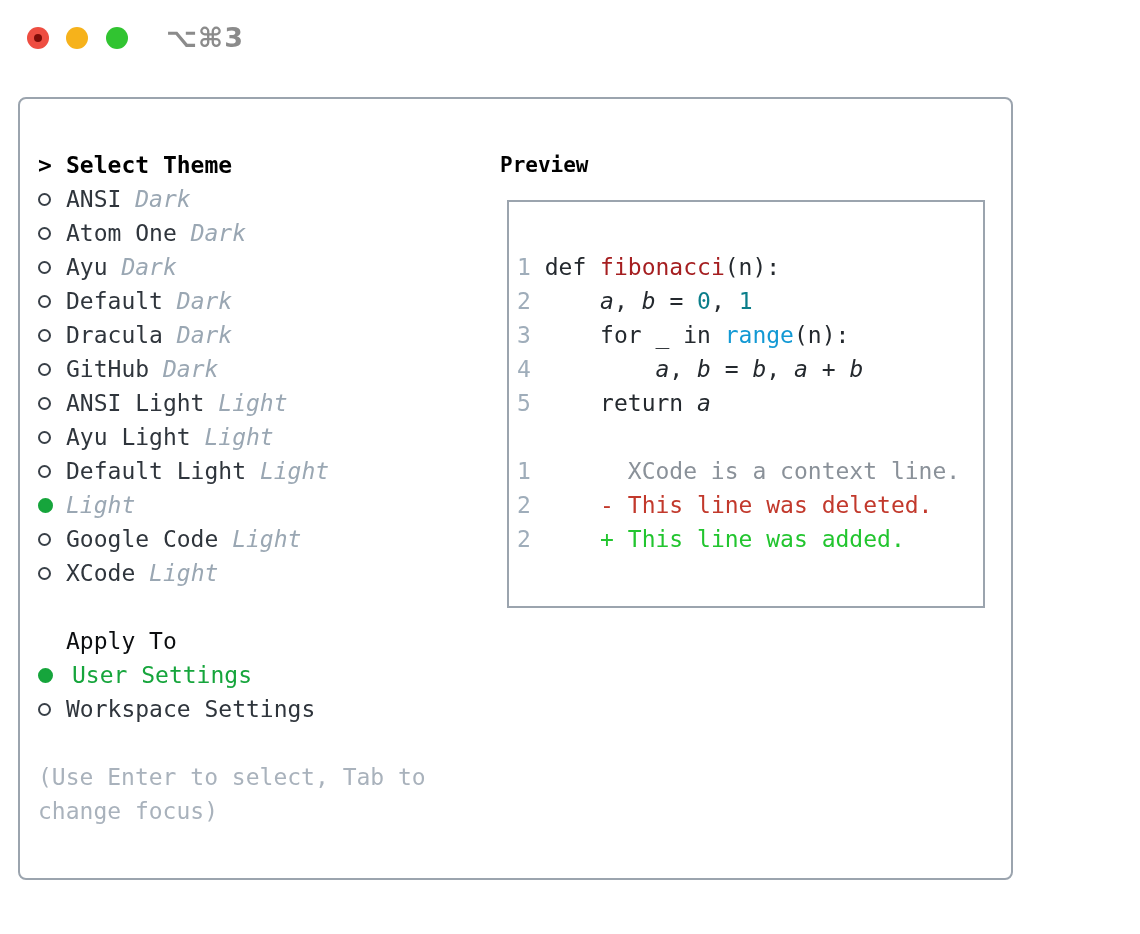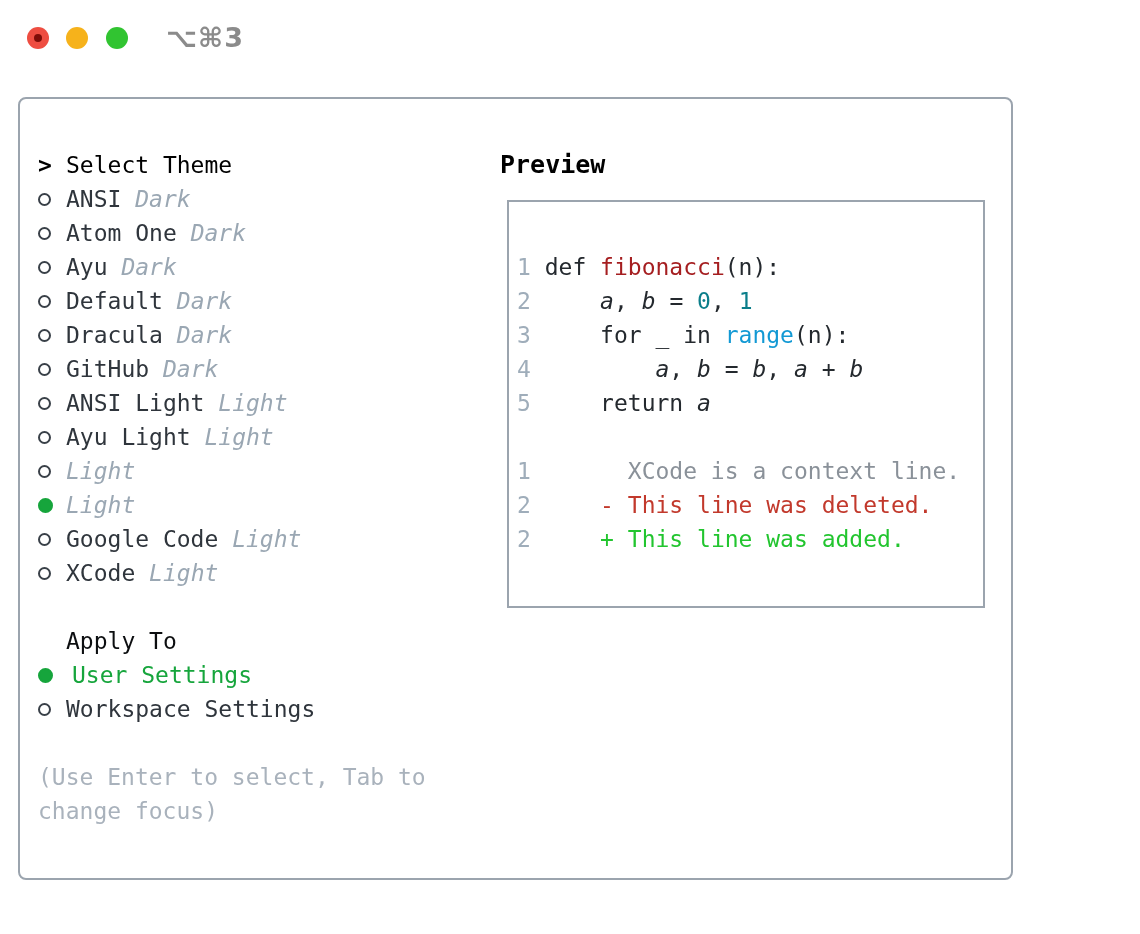--- a/index.html
+++ b/index.html
@@ -42,21 +42,21 @@
   .row {
     display: flex; align-items: center;
     height: 34px; font-size: 23px; color: var(--c-text-dark, #2f353c);
     white-space: pre;
   }
   .marker {
     width: 28px; display: inline-flex; align-items: center;
     flex: 0 0 28px;
   }
   .prompt-char { font-weight: bold; color: #000; font-size: 23px; }
-  .header-label { font-weight: normal; color: #000; }
+  .header-label { font-weight: bold; color: #000; }
   .circle {
     width: 13px; height: 13px; border-radius: 50%;
     border: 2px solid #394048; box-sizing: border-box;
   }
   .circle.selected {
     width: 15px; height: 15px;
     background: var(--c-green, #16a53c);
     border-color: var(--c-green, #16a53c);
   }
   .theme-row .tname { color: var(--c-text-dark, #2f353c); text-align: center; }
@@ -64,21 +64,21 @@
   .tvariant { color: var(--c-muted, #9aa7b3); font-style: italic; }
   .subheader span.sh-label { color: #0c0e10; }
   .apply-row.selected .aname { color: var(--c-green, #16a53c); margin-left: 6px; }
   .spacer34 { height: 34px; }
   .help { font-size: 23px; color: var(--c-help, #a9b2bc); }
   .help div { height: 34px; line-height: 34px; white-space: pre; }
   
   .preview-title {
     position: absolute; left: 480px; top: 49px;
     height: 34px; line-height: 34px;
-    font-size: 25px; font-weight: bold; color: #000;
+    font-size: 21px; font-weight: bold; color: #000;
   }
   .preview-box {
     position: absolute; left: 487px; top: 101px;
     width: 478px; height: 408px;
     box-sizing: border-box;
     border: 2px solid var(--c-border, #9ba4ae);
     background: #fff;
     padding: 48px 0 0 8px;
     overflow: hidden;
   }
@@ -121,21 +121,21 @@
 
       <div id="theme-list">
           <div class="row theme-row"><span class="marker"><span class="circle"></span></span><span class="tname">ANSI </span><span class="tvariant">Dark</span></div>
           <div class="row theme-row"><span class="marker"><span class="circle"></span></span><span class="tname">Atom One </span><span class="tvariant">Dark</span></div>
           <div class="row theme-row"><span class="marker"><span class="circle"></span></span><span class="tname">Ayu </span><span class="tvariant">Dark</span></div>
           <div class="row theme-row"><span class="marker"><span class="circle"></span></span><span class="tname">Default </span><span class="tvariant">Dark</span></div>
           <div class="row theme-row"><span class="marker"><span class="circle"></span></span><span class="tname">Dracula </span><span class="tvariant">Dark</span></div>
           <div class="row theme-row"><span class="marker"><span class="circle"></span></span><span class="tname">GitHub </span><span class="tvariant">Dark</span></div>
           <div class="row theme-row"><span class="marker"><span class="circle"></span></span><span class="tname">ANSI Light </span><span class="tvariant">Light</span></div>
           <div class="row theme-row"><span class="marker"><span class="circle"></span></span><span class="tname">Ayu Light </span><span class="tvariant">Light</span></div>
-          <div class="row theme-row"><span class="marker"><span class="circle"></span></span><span class="tvariant">Light</span></div>
+          <div class="row theme-row"><span class="marker"><span class="circle"></span></span><span class="tname">Default Light </span><span class="tvariant">Light</span></div>
           <div class="row theme-row selected"><span class="marker"><span class="circle selected"></span></span><span class="tvariant">Light</span></div>
           <div class="row theme-row"><span class="marker"><span class="circle"></span></span><span class="tname">Google Code </span><span class="tvariant">Light</span></div>
           <div class="row theme-row"><span class="marker"><span class="circle"></span></span><span class="tname">XCode </span><span class="tvariant">Light</span></div>
         </div>
 
       <div class="spacer34"></div>
 
       <div class="row subheader">
         <span class="marker"></span>
         <span class="sh-label">Apply To</span>

